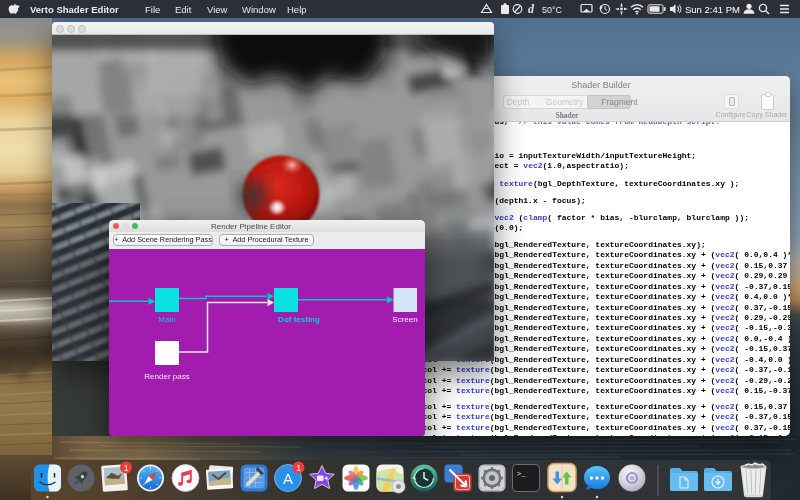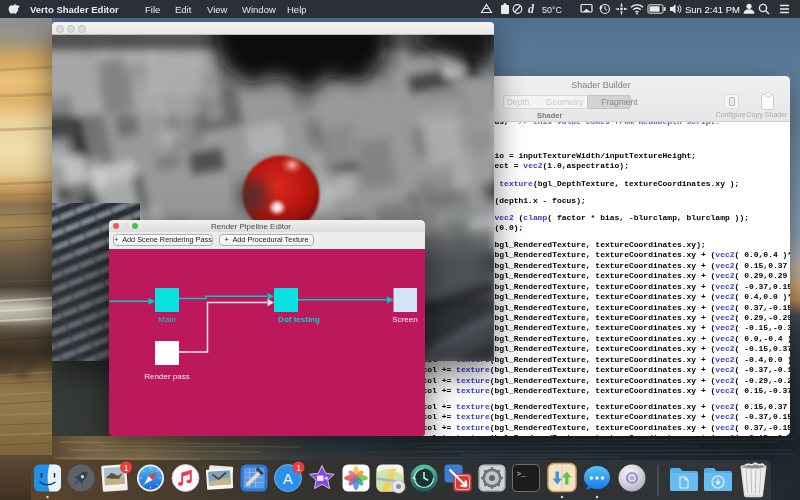--- a/index.html
+++ b/index.html
@@ -29,21 +29,21 @@
   .code .c{color:#5a6fc0;}
   
   #rpewin{left:109px;top:220px;width:316px;height:216px;z-index:30;border-radius:4px;
           box-shadow:0 14px 34px rgba(0,0,0,.55);background:#3f3f3f;overflow:hidden;}
   #rpetitle{left:0;top:0;width:316px;height:12px;background:linear-gradient(#f2f1f1,#dddcdc);
             border-radius:4px 4px 0 0;}
   #rpetool{left:0;top:12px;width:316px;height:17px;background:#ececec;border-bottom:1px solid #b9b9b9;}
   .rbtn{position:absolute;top:13.8px;height:10px;background:linear-gradient(#fdfdfd,#f2f2f2);
         border:1px solid #adadad;border-radius:4px;font-size:7.3px;color:#222;
         line-height:10px;text-align:center;white-space:nowrap;}
-  #rpecanvas{left:0;top:29px;width:316px;height:187px;background:#be185d;}
+  #rpecanvas{left:0;top:29px;width:316px;height:187px;background:#a21caf;}
   .nlabel{position:absolute;font-size:8px;text-align:center;width:60px;}
   
   #dock{left:31px;top:460px;width:740px;height:40px;z-index:60;border-radius:7px 7px 0 0;
         background:linear-gradient(90deg,#5b452c 0%,#4a3d2e 18%,#33322f 38%,#2e3134 60%,#333639 100%);}
 </style>
 </head>
 <body>
 
 <svg id="desk" class="abs" width="800" height="500" viewBox="0 0 800 500">
   <defs>
@@ -180,21 +180,21 @@
 
 <div id="sbwin" class="abs">
   <div id="sbhead" class="abs"></div>
   <div class="abs" style="left:0;top:4px;width:378px;text-align:center;font-size:9px;color:#7f7f7f;">Shader Builder</div>
 
   <div class="abs" style="left:91px;top:18.8px;width:126px;height:12.6px;border:1px solid #d8d8d8;border-radius:3px;background:#f4f4f4;"></div>
   <div class="abs" style="left:175px;top:18.8px;width:41.7px;height:12.6px;background:#d3d3d3;border:1px solid #c4c4c4;border-radius:3px;"></div>
   <div class="abs" style="left:86px;top:21.3px;width:40px;text-align:center;font-size:8.5px;color:#c8c8c8;">Depth</div>
   <div class="abs" style="left:130px;top:21.3px;width:45px;text-align:center;font-size:8.5px;color:#c6c6c8;">Geometry</div>
   <div class="abs" style="left:174px;top:21.3px;width:43px;text-align:center;font-size:8.5px;color:#8a8a8a;margin-left:12px;">Fragment</div>
-  <div class="abs" style="left:125px;top:34.8px;width:60px;text-align:left;font-size:7.5px;font-weight:bold;color:#787878;">Shader</div>
+  <div class="abs" style="left:125px;top:34.8px;width:60px;text-align:center;font-size:7.5px;font-weight:bold;color:#787878;font-family:Liberation Serif, serif;">Shader</div>
 
   <div class="abs" style="left:311.5px;top:18px;width:13px;height:13px;border:1px solid #dcdcdc;border-radius:2px;background:#f6f6f6;"></div>
   <div class="abs" style="left:316.5px;top:21px;width:4px;height:7px;border:1px solid #b9b9b9;border-radius:1px;background:#e9e9e9;"></div>
   <div class="abs" style="left:349px;top:17.5px;width:11px;height:14px;border:1px solid #cccccc;border-radius:2px;background:#fcfcfc;"></div>
   <div class="abs" style="left:352.5px;top:16px;width:4px;height:2.5px;border:1px solid #cccccc;border-radius:1.5px;background:#fcfcfc;"></div>
   <div class="abs" style="left:297.8px;top:35.2px;width:42px;text-align:center;font-size:7px;color:#a9a9a9;">Configure</div>
   <div class="abs" style="left:330px;top:35.2px;width:50px;text-align:center;font-size:7px;color:#a9a9a9;">Copy Shader</div>
   <pre class="code" style="top:40.8px;">      float focus,  <span class="c">// this value comes from ReadDepth script.</span></pre>
   <pre class="code" style="top:74.6px;">float aspectratio = inputTextureWidth/inputTextureHeight;
 vec2 aspectcorrect = <span class="k">vec2</span>(1.0,aspectratio);</pre>

